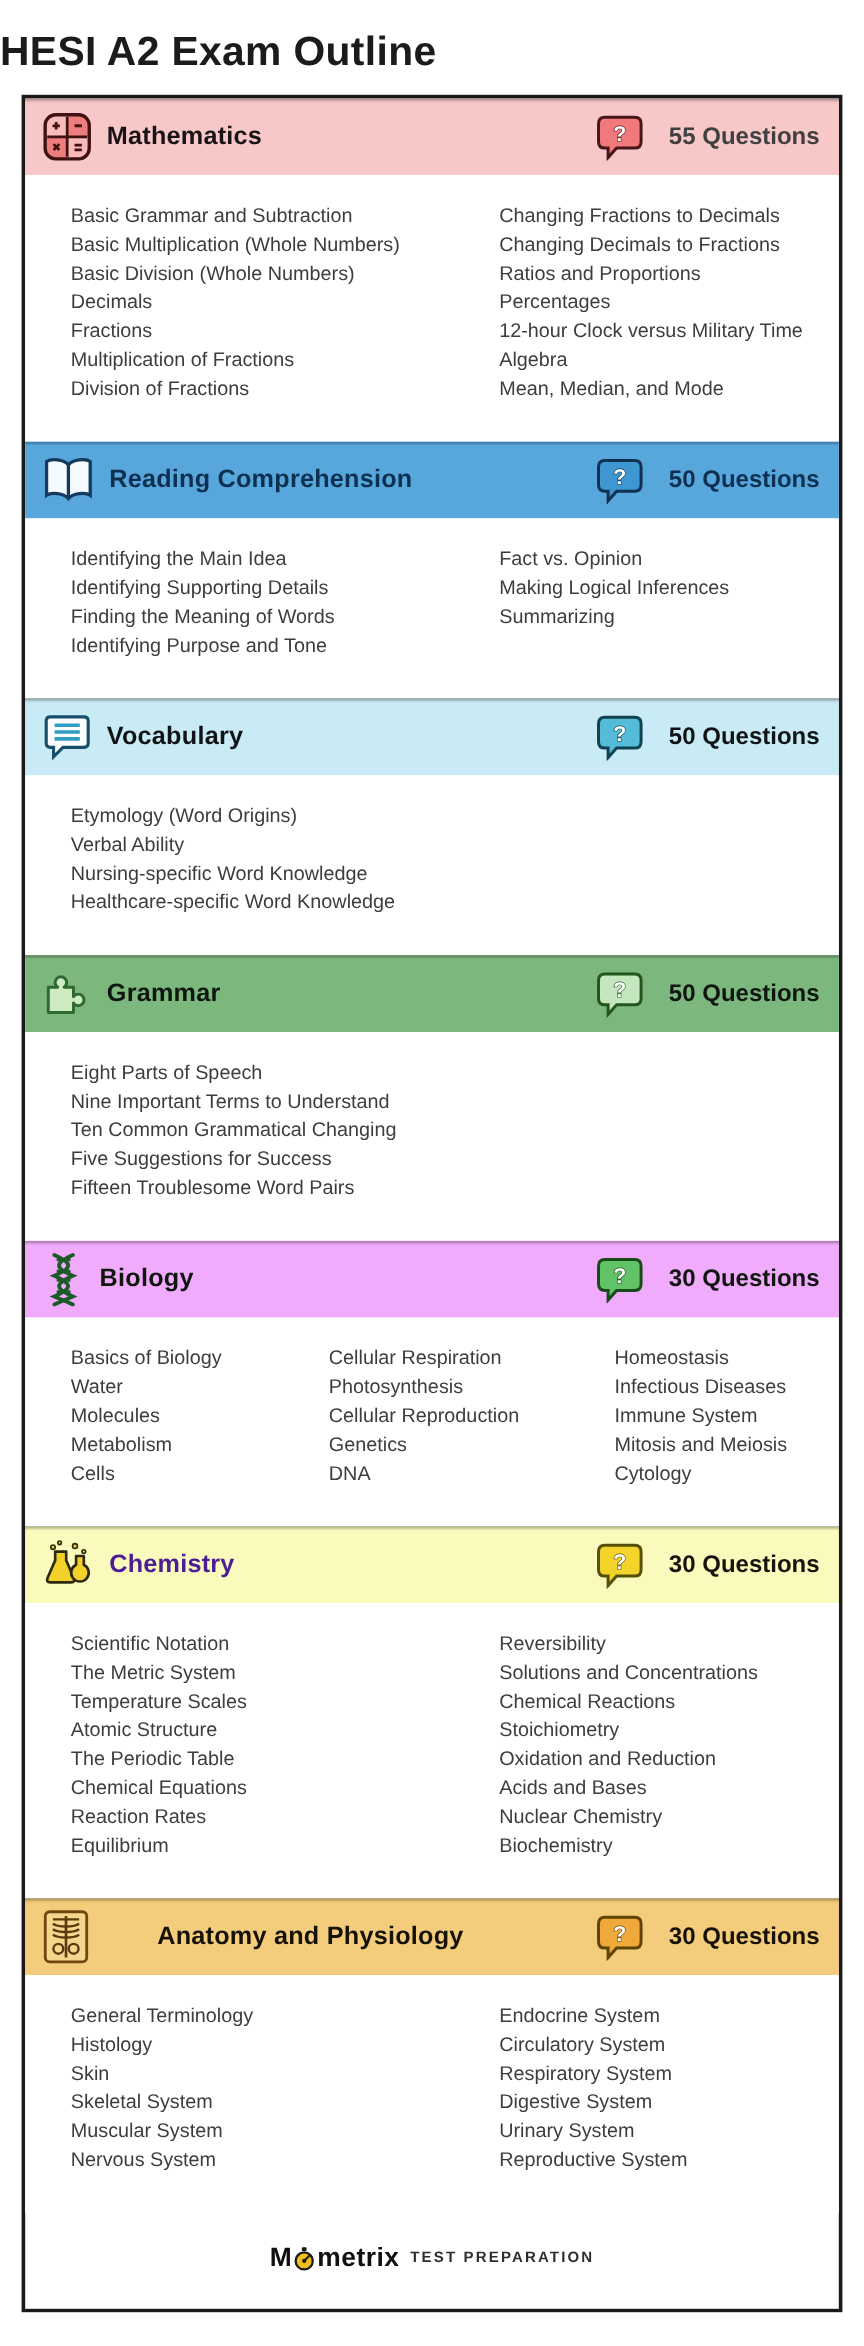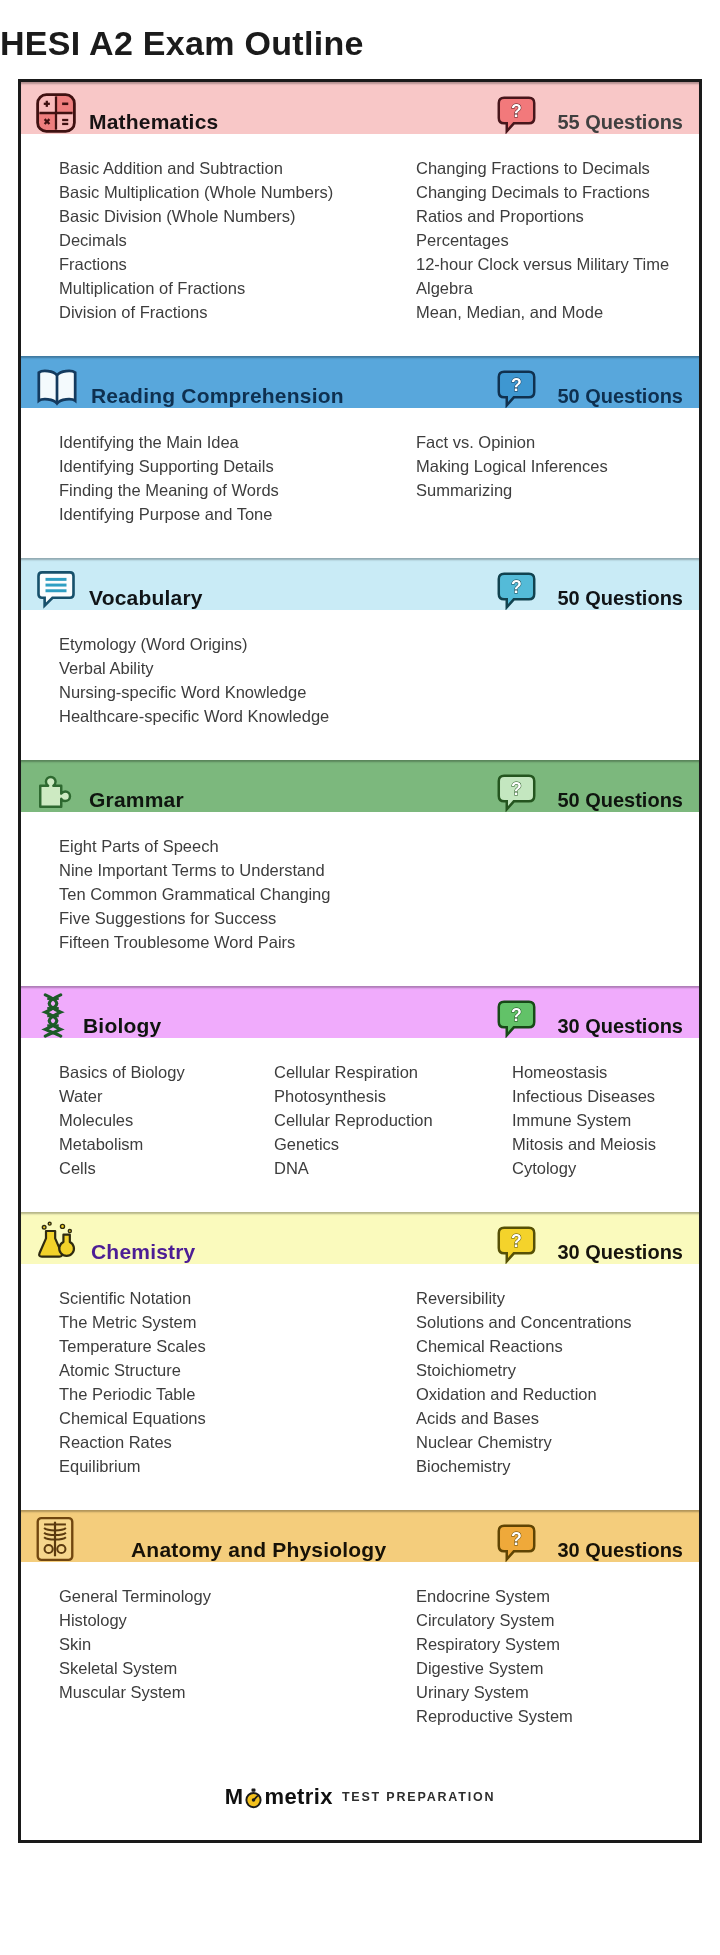--- a/index.html
+++ b/index.html
@@ -15,22 +15,22 @@
   }
 
   .outline-frame {
     margin: 14px 18px 0;
     border: 3px solid #1a1a1a;
     background: #ffffff;
   }
 
   .sec-head {
     display: flex;
-    align-items: flex-end;
-    height: 52px;
+    align-items: center;
+    height: 64px;
     padding: 0 16px 0 14px;
     gap: 12px;
     box-shadow: inset 0 3px 2px -1px rgba(0,0,0,0.28);
   }
   .icon { display: inline-flex; align-items: center; }
   .sec-title { font-size: 21px; font-weight: bold; letter-spacing: 0.2px; }
   .spacer { flex: 1; }
   .badge-svg { width: 41px; height: 39px; margin-right: 8px; }
   .bubble { stroke-width: 2.8; }
   .qmark {
@@ -120,21 +120,21 @@
       <span class="icon">
         <svg class="badge-svg" viewBox="0 0 46 44">
           <path class="bubble" d="M9 3 H37 Q43 3 43 9 V26 Q43 32 37 32 H20 L12 41 L12 32 H9 Q3 32 3 26 V9 Q3 3 9 3 Z" style="fill: rgb(242, 121, 123); stroke: rgb(71, 22, 27);"></path>
           <text class="qmark" x="23" y="25" text-anchor="middle" style="stroke: rgb(71, 22, 27);">?</text>
         </svg>
       </span>
       <span class="sec-q" style="color: #404040;">55 Questions</span>
     </div>
     <div class="topics cols2">
         <ul class="topic-col">
-          <li>Basic Addition and Subtraction</li>
+          <li>Basic Grammar and Subtraction</li>
           <li>Basic Multiplication (Whole Numbers)</li>
           <li>Basic Division (Whole Numbers)</li>
           <li>Decimals</li>
           <li>Fractions</li>
           <li>Multiplication of Fractions</li>
           <li>Division of Fractions</li>
         </ul>
         <ul class="topic-col">
           <li>Changing Fractions to Decimals</li>
           <li>Changing Decimals to Fractions</li>
@@ -359,20 +359,21 @@
       </span>
       <span class="sec-q" style="color: rgb(23, 18, 7);">30 Questions</span>
     </div>
     <div class="topics cols2">
         <ul class="topic-col">
           <li>General Terminology</li>
           <li>Histology</li>
           <li>Skin</li>
           <li>Skeletal System</li>
           <li>Muscular System</li>
+          <li>Nervous System</li>
         </ul>
         <ul class="topic-col">
           <li>Endocrine System</li>
           <li>Circulatory System</li>
           <li>Respiratory System</li>
           <li>Digestive System</li>
           <li>Urinary System</li>
           <li>Reproductive System</li>
         </ul>
       </div>

